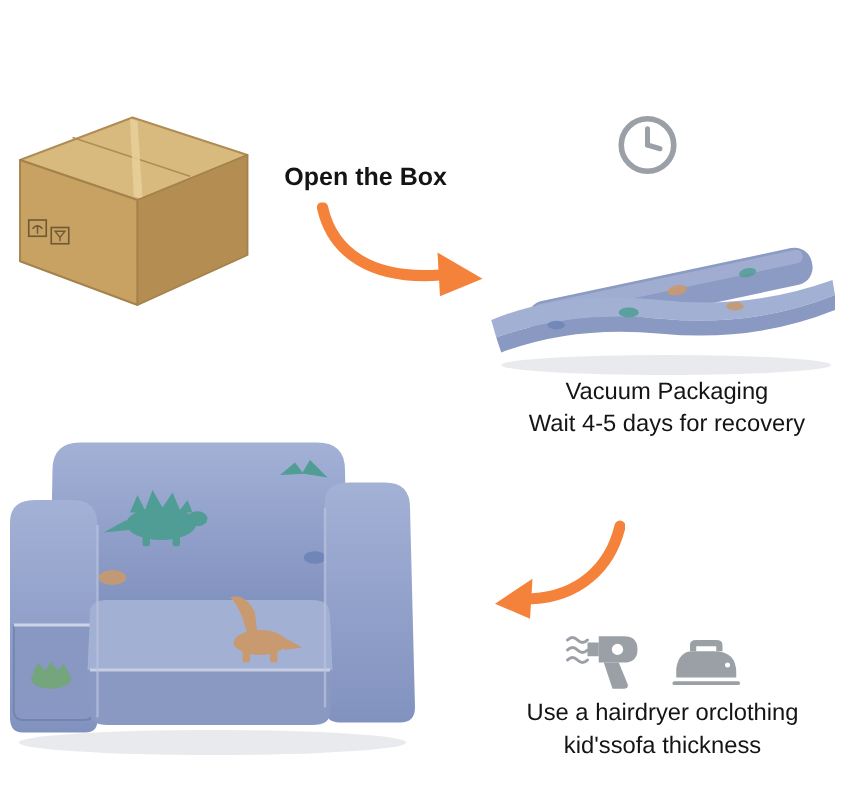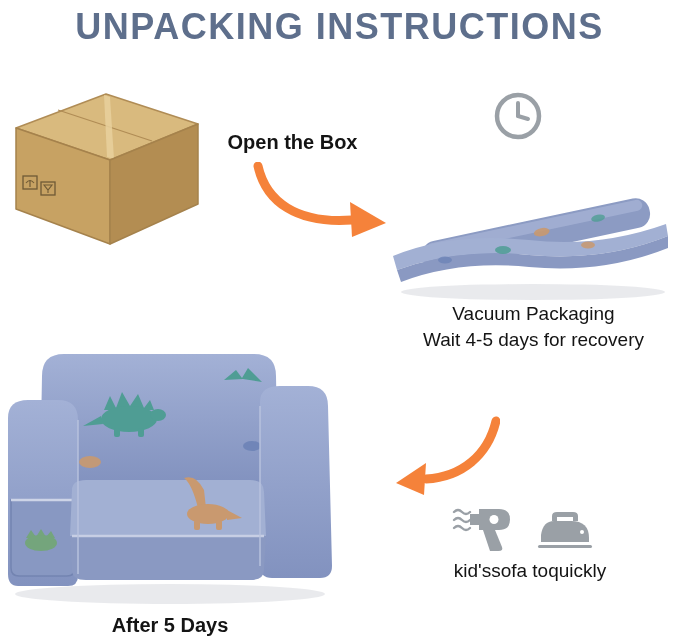--- a/index.html
+++ b/index.html
@@ -39,21 +39,20 @@
   .arrow-left{top:415px;left:392px;}
   .hairdryer{top:502px;left:452px;}
   .iron{top:510px;left:536px;}
   .restore-caption{top:558px;left:381px;width:298px;}
 </style>
 </head>
 <body>
 
 <div class="page">
 
-  <div class="abs page-title">UNPACKING INSTRUCTIONS</div>
 
   <svg class="abs box-image" width="202" height="168" viewBox="0 0 202 168">
     <polygon points="10,46 100,12 192,42 104,78" fill="#d9ba7e" stroke="#b08c55" stroke-width="1.5" stroke-linejoin="round"></polygon>
     <line x1="52" y1="28" x2="146" y2="59" stroke="#b08c55" stroke-width="1.2"></line>
     <polygon points="98,13 104,15 108,77 101,75" fill="#e7d09c" opacity="0.85"></polygon>
     <polygon points="10,46 104,78 104,162 10,127" fill="#c7a263" stroke="#a5824c" stroke-width="1.5" stroke-linejoin="round"></polygon>
     <polygon points="104,78 192,42 192,122 104,162" fill="#b38d52" stroke="#a5824c" stroke-width="1.5" stroke-linejoin="round"></polygon>
     <g>
       <rect x="17" y="94" width="14" height="13" fill="none" stroke="#6f5a36" stroke-width="1.3"></rect>
       <path d="M20,101 q4,-5 8,0 M24,98 v7" stroke="#6f5a36" stroke-width="1.2" fill="none"></path>
@@ -141,21 +140,20 @@
       <ellipse cx="16" cy="22" rx="21" ry="10" fill="#c9996f"></ellipse>
       <polygon points="35,18 50,26 35,28" fill="#c9996f"></polygon>
       <rect x="2" y="28" width="6" height="10" rx="2" fill="#c9996f"></rect>
       <rect x="24" y="28" width="6" height="10" rx="2" fill="#c9996f"></rect>
     </g>
 
     <path d="M76,78 L76,232" stroke="#b9c3de" stroke-width="2" opacity="0.7" fill="none"></path>
     <path d="M258,64 L258,224" stroke="#b9c3de" stroke-width="2" opacity="0.7" fill="none"></path>
   </svg>
 
-  <div class="abs step-label after-5-days-label">After 5 Days</div>
 
   <svg class="abs arrow-left" width="108" height="84" viewBox="0 0 108 84">
     <path d="M104,6 C96,40 70,62 34,64" fill="none" stroke="#f5823a" stroke-width="9" stroke-linecap="round"></path>
     <polygon points="34,48 4,68 32,80" fill="#f5823a"></polygon>
   </svg>
 
   <svg class="abs hairdryer" width="64" height="54" viewBox="0 0 64 54">
     <path d="M2,10 q4,-4 8,0 q4,4 8,0" fill="none" stroke="#9aa0a6" stroke-width="2.4" stroke-linecap="round"></path>
     <path d="M2,18 q4,-4 8,0 q4,4 8,0" fill="none" stroke="#9aa0a6" stroke-width="2.4" stroke-linecap="round"></path>
     <path d="M2,26 q4,-4 8,0 q4,4 8,0" fill="none" stroke="#9aa0a6" stroke-width="2.4" stroke-linecap="round"></path>
@@ -166,16 +164,17 @@
   </svg>
 
   <svg class="abs iron" width="58" height="44" viewBox="0 0 58 44">
     <path d="M16,11 L16,6 Q16,2 21,2 L37,2 Q42,2 42,6 L42,11 L37,11 L37,7 L21,7 L21,11 Z" fill="#9aa0a6"></path>
     <path d="M5,32 L53,32 L53,28 Q53,11 35,11 L18,11 Q7,11 5,25 Z" fill="#9aa0a6"></path>
     <circle cx="46" cy="22" r="2" fill="#ffffff"></circle>
     <rect x="2" y="35" width="54" height="3" rx="1.5" fill="#9aa0a6"></rect>
   </svg>
 
   <div class="abs caption restore-caption">
-    <div>kid'ssofa toquickly</div>
+    <div>Use a hairdryer orclothing</div>
+    <div>kid'ssofa thickness</div>
   </div>
 
 </div>
 
 </body></html>

